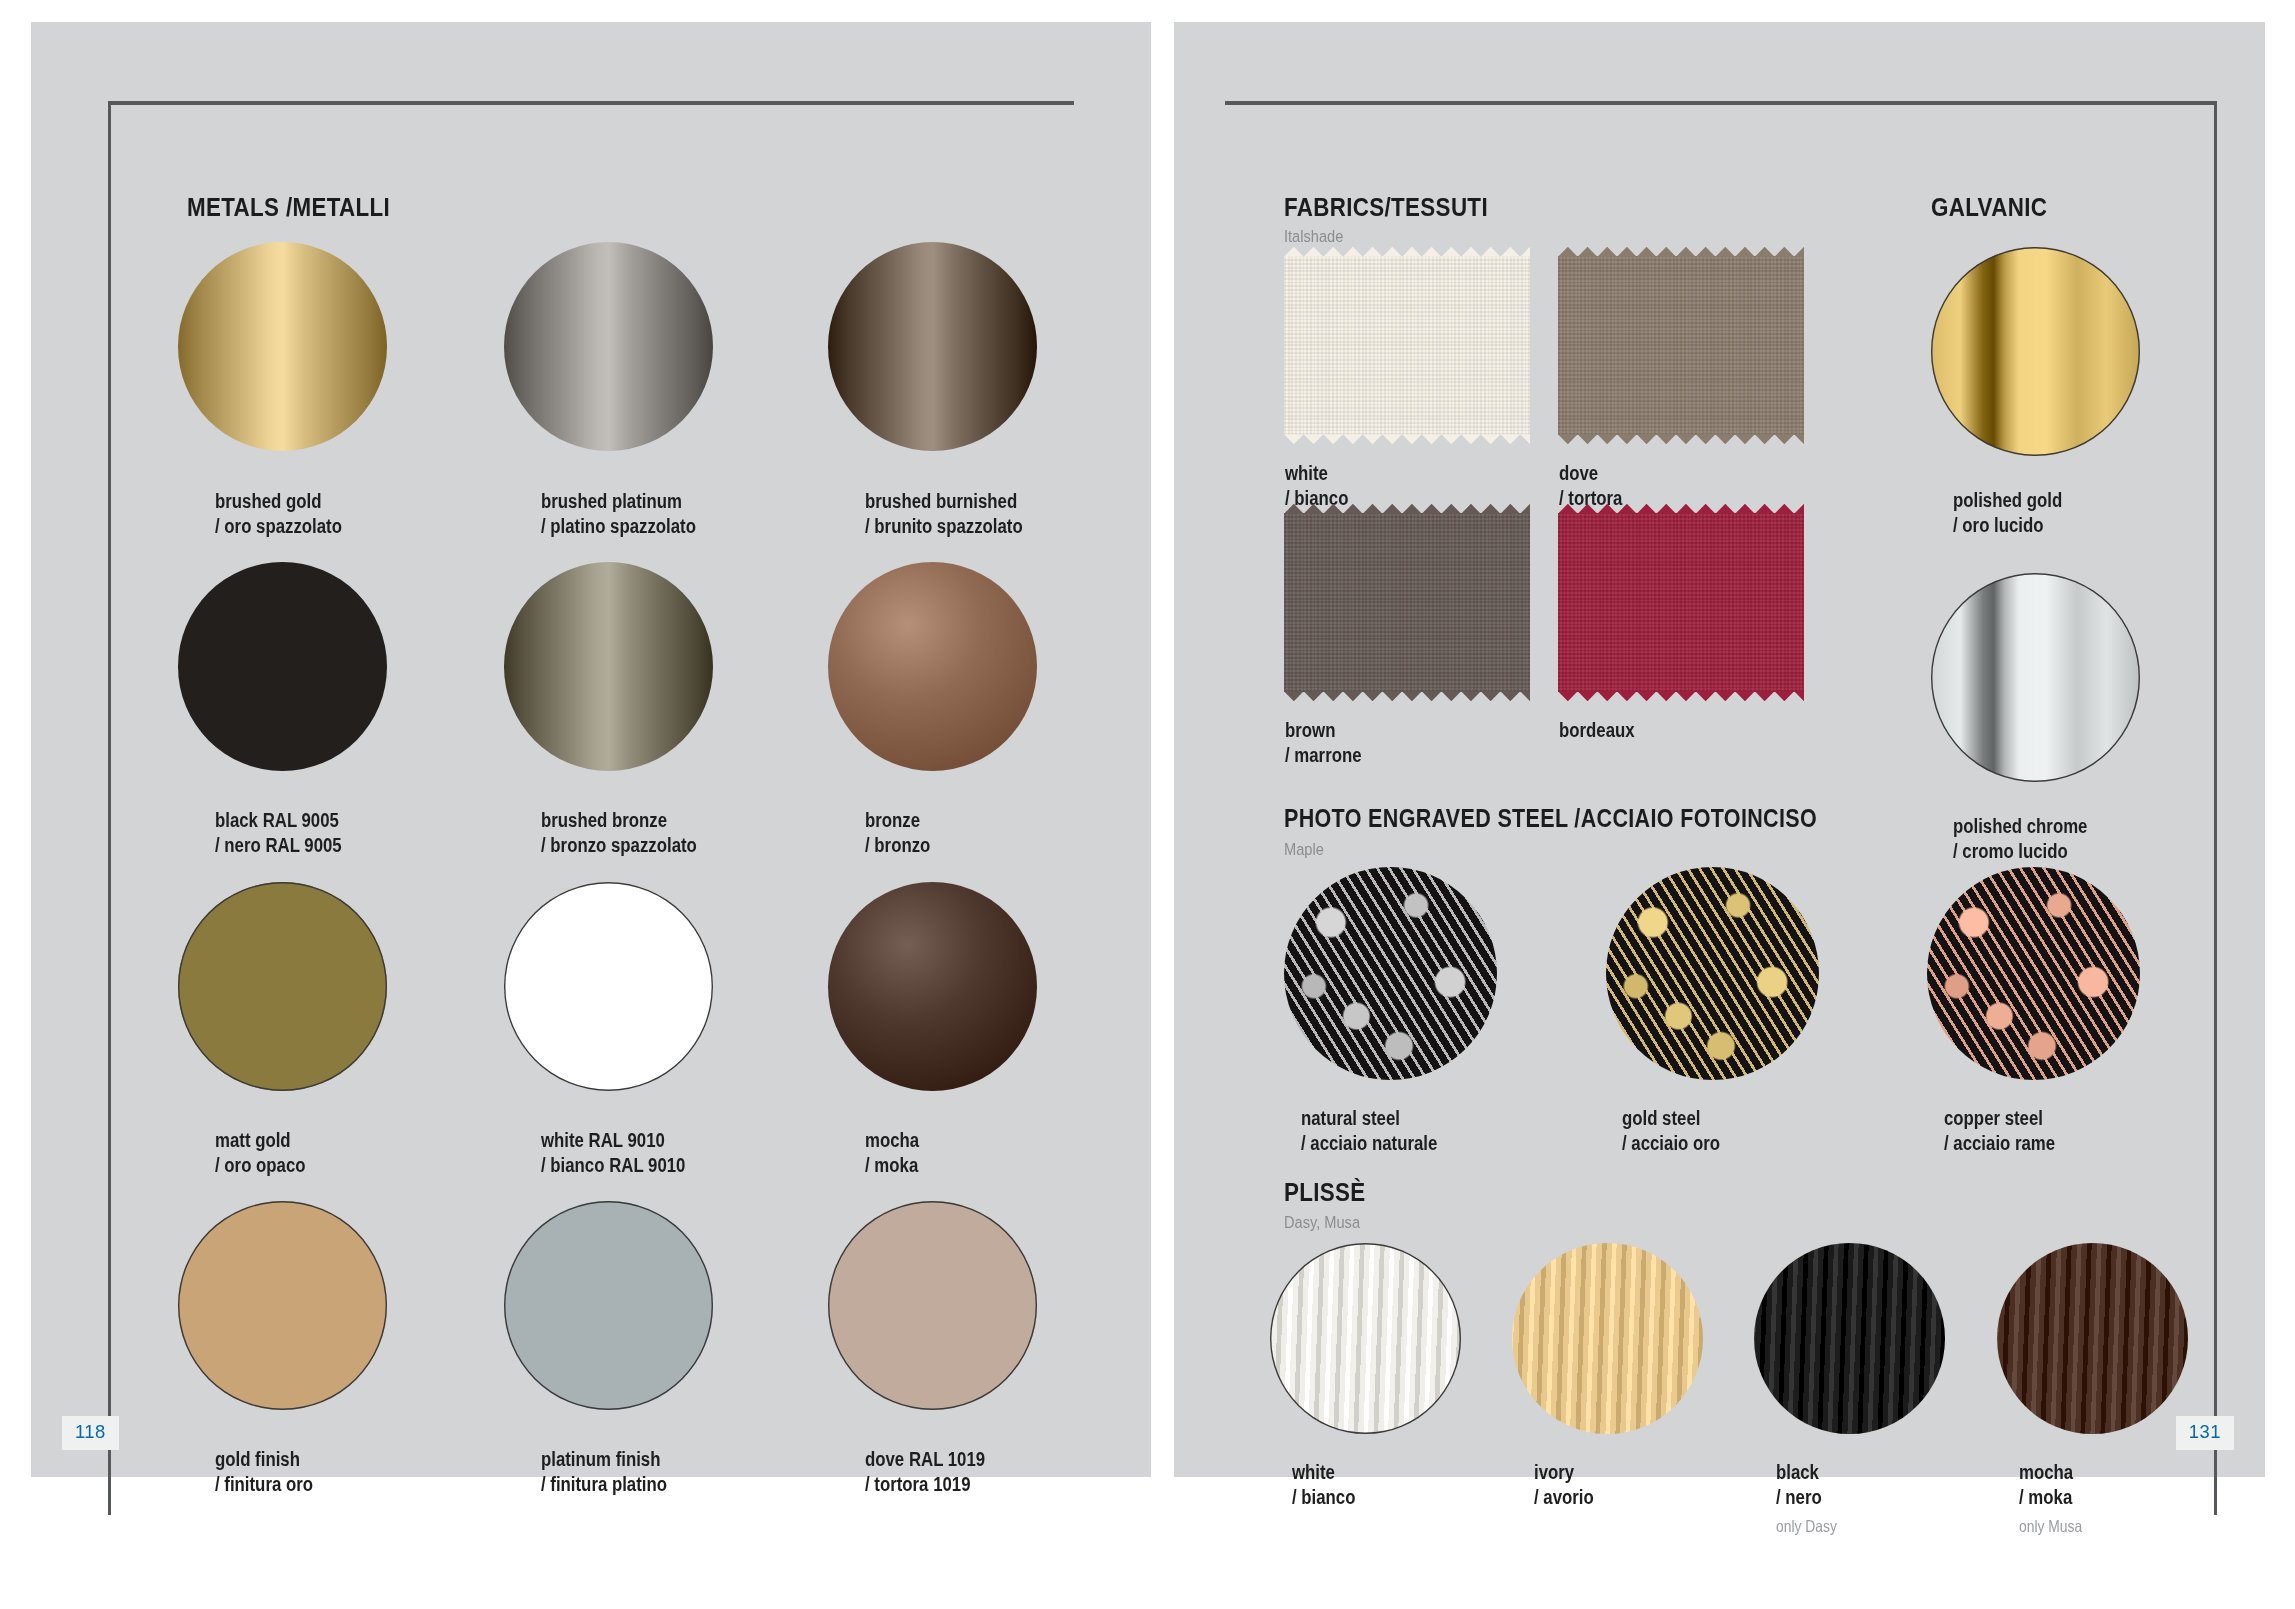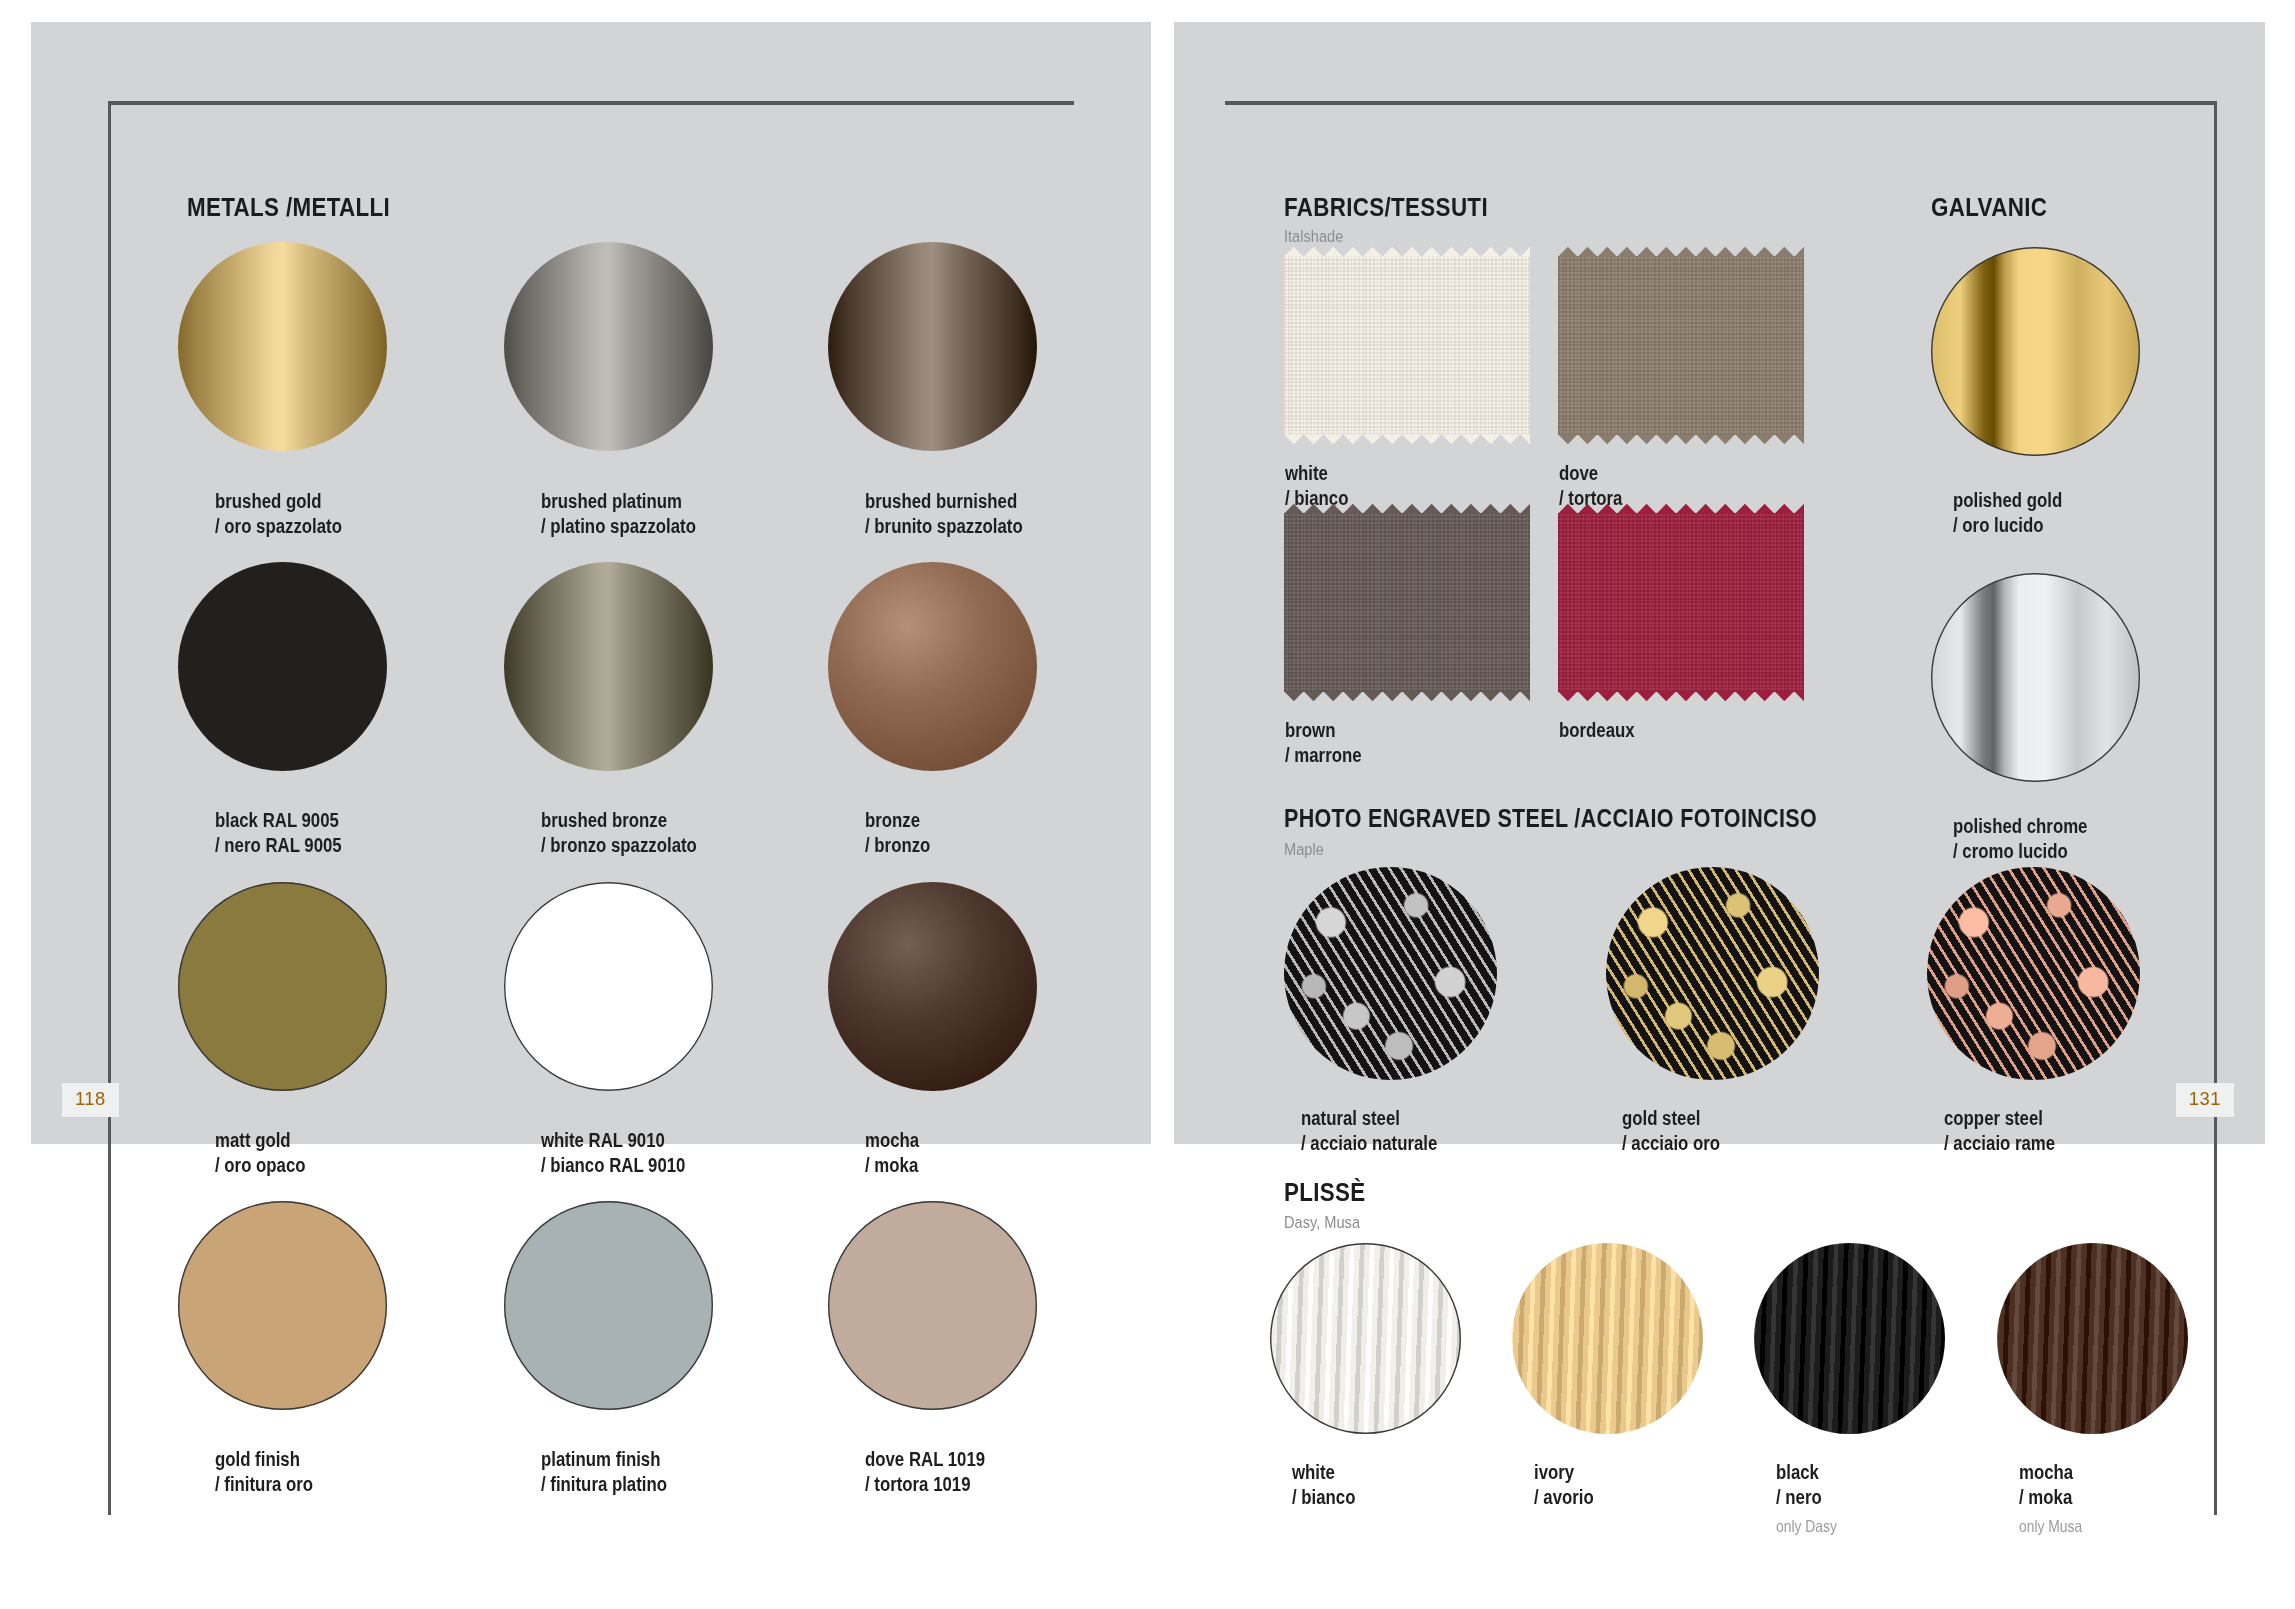--- a/index.html
+++ b/index.html
@@ -2,21 +2,21 @@
 <html style="font-size:14.7px"><head>
 <meta charset="utf-8">
 <style>
   html,body{margin:0;padding:0;background:#ffffff;}
   body{width:2296px;height:1610px;font-family:"Liberation Sans",sans-serif;
        -webkit-font-smoothing:antialiased;overflow:hidden;position:relative;}
 
   .spread{position:absolute;inset:0;background:#ffffff;}
 
   
-  .page{position:absolute;top:22px;height:1122px;background:#d2d4d6;}
+  .page{position:absolute;top:22px;height:1455px;background:#d2d4d6;}
   .page-left{left:31px;width:1120px;}
   .page-right{left:1174px;width:1091px;}
 
   
   .frame-rule{position:absolute;background:#56585c;}
   .rule-top{height:3.7px;}
   .rule-side{width:2.8px;}
 
   
   .sec-head{position:absolute;font-family:"Liberation Sans Narrow","Liberation Sans",sans-serif;
@@ -36,21 +36,21 @@
   
   .disc{position:absolute;border-radius:50%;overflow:hidden;}
   .disc.outline{box-shadow:inset 0 0 0 1.4px #3a3a3a;}
 
   
   .fabric{position:absolute;}
   .fabric .body{position:absolute;inset:0;}
   .zig{position:absolute;left:0;right:0;height:10px;}
 
   
-  .pagenum{position:absolute;background:#eff0f0;color:#a16207;
+  .pagenum{position:absolute;background:#eff0f0;color:#0369a1;
            font-family:"Liberation Sans",sans-serif;font-size:18.4px;
            padding:5.5px 13px 6.4px;letter-spacing:0.5px;}
 </style>
 </head>
 <body>
 
 <div class="spread">
 
   <div class="page page-left">
 

